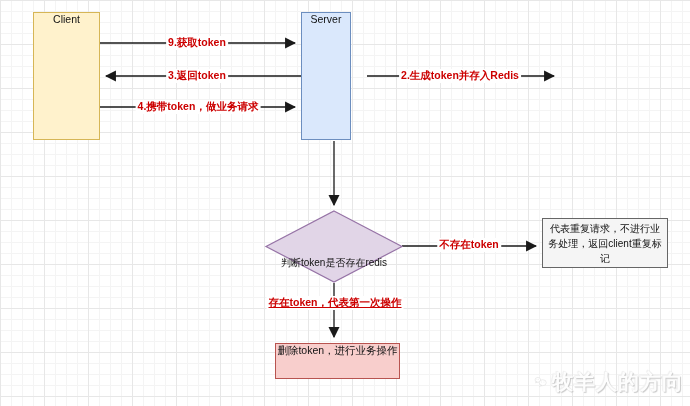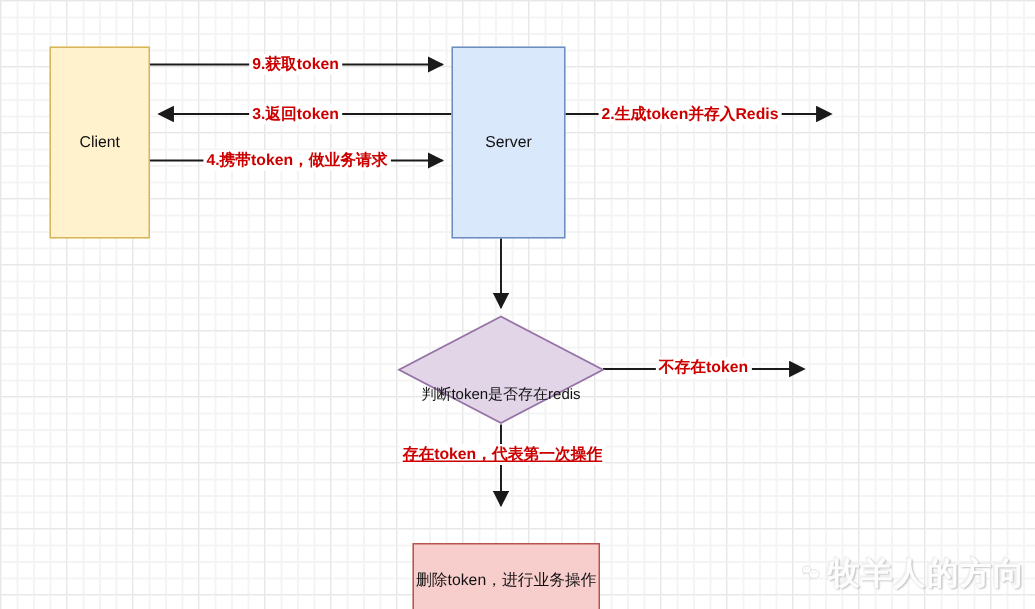--- a/index.html
+++ b/index.html
@@ -11,28 +11,28 @@
     background-color:#ffffff;
     background-image:
       linear-gradient(to right,#e7e7e7 1px,transparent 1px),
       linear-gradient(to bottom,#e7e7e7 1px,transparent 1px),
       linear-gradient(to right,#f4f4f4 1px,transparent 1px),
       linear-gradient(to bottom,#f4f4f4 1px,transparent 1px);
     background-size:44px 44px,44px 44px,11px 11px,11px 11px;
   }
   .edges{position:absolute;left:0;top:0;width:690px;height:406px;}
   .node{
-    position:absolute;display:flex;align-items:center;justify-content:center;
-    box-sizing:border-box;text-align:center;color:#111;font-size:10.5px;margin-top:19px;
+    position:absolute;display:flex;align-items:flex-start;justify-content:center;
+    box-sizing:border-box;text-align:center;color:#111;font-size:10.5px;
   }
   .node-client{left:33px;top:12px;width:67px;height:128px;background:#FFF2CC;border:1px solid #D6B656;}
-  .node-server{left:301px;top:12px;width:76px;height:128px;background:#DAE8FC;border:1px solid #6C8EBF;}
+  .node-server{left:301px;top:12px;width:50px;height:128px;background:#DAE8FC;border:1px solid #6C8EBF;}
   .node-redis{left:560px;top:49px;width:74px;height:54px;background:#D5E8D4;border:1px solid #82B366;border-radius:50%;}
   .node-note{left:542px;top:218px;width:126px;height:50px;background:#F5F5F5;border:1px solid #666666;font-size:10px;line-height:1.5;padding:2px 4px;}
-  .node-delete{left:275px;top:343px;width:125px;height:50px;background:#F8CECC;border:1px solid #B85450;font-size:10.5px;}
+  .node-delete{left:275px;top:343px;width:125px;height:36px;background:#F8CECC;border:1px solid #B85450;font-size:10.5px;}
   .decision-label{
     position:absolute;left:334px;top:263px;transform:translate(-50%,-50%);
     font-size:10px;color:#111;white-space:nowrap;
   }
   .edge-label{
     position:absolute;transform:translate(-50%,-50%);
     color:#CC0000;font-weight:bold;font-size:10.5px;
     background:#ffffff;padding:0 2px;white-space:nowrap;
   }
   .lbl-1{left:197px;top:43px;}
@@ -77,20 +77,23 @@
     <span>Client</span>
   </div>
 
   <div class="node node-server">
     <span>Server</span>
   </div>
 
 
   <div class="decision-label">判断token是否存在redis</div>
 
+  <div class="node node-note">
+    <span>代表重复请求，不进行业务处理，返回client重复标记</span>
+  </div>
 
   <div class="node node-delete">
     <span>删除token，进行业务操作</span>
   </div>
 
   <div class="edge-label lbl-1">9.获取token</div>
   <div class="edge-label lbl-2">2.生成token并存入Redis</div>
   <div class="edge-label lbl-3">3.返回token</div>
   <div class="edge-label lbl-4">4.携带token，做业务请求</div>
   <div class="edge-label lbl-5">不存在token</div>

